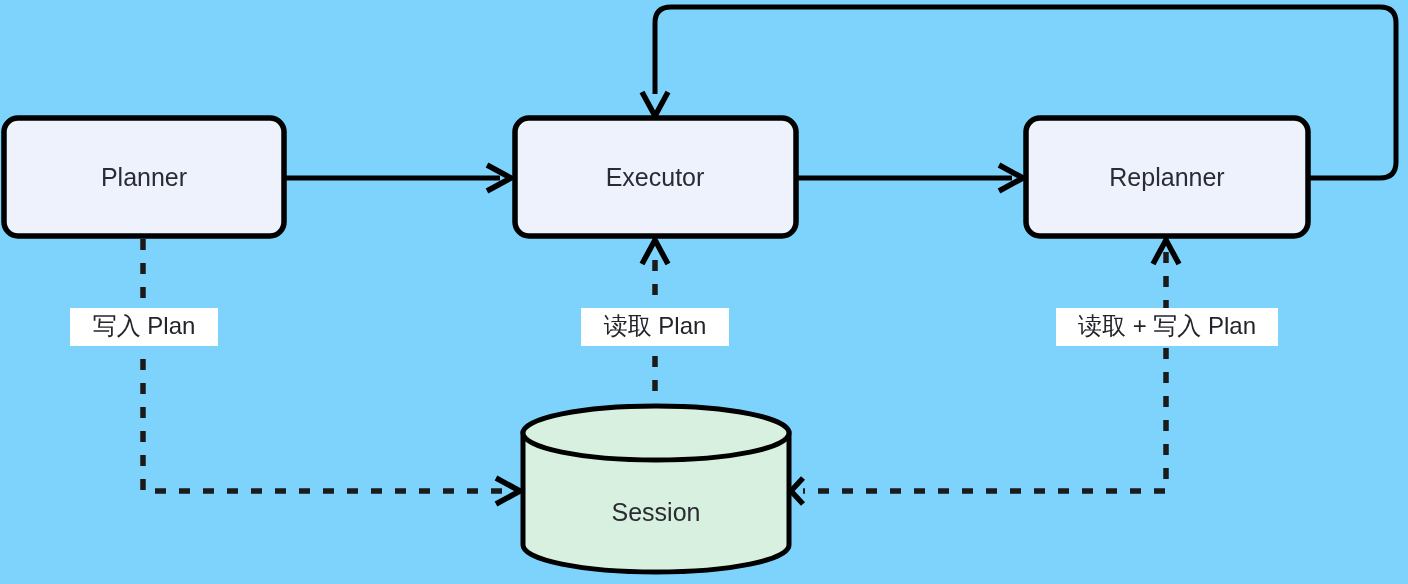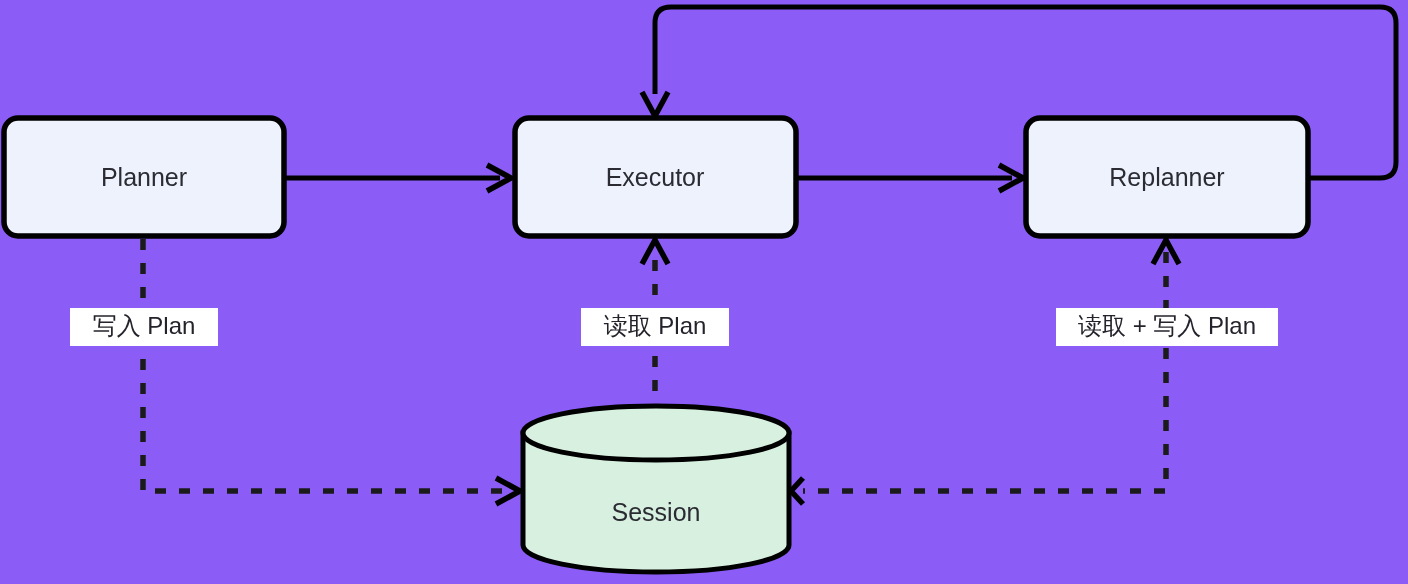--- a/index.html
+++ b/index.html
@@ -7,21 +7,21 @@
     padding: 0;
     background: #ffffff;
   }
   body {
     font-family: "Liberation Sans", "DejaVu Sans", sans-serif;
   }
   #canvas {
     position: relative;
     width: 1408px;
     height: 584px;
-    background: #8b5cf6;
+    background: #7dd3fc;
     overflow: hidden;
   }
   #canvas svg {
     position: absolute;
     top: 0;
     left: 0;
     width: 1408px;
     height: 584px;
   }
   .node-box {

